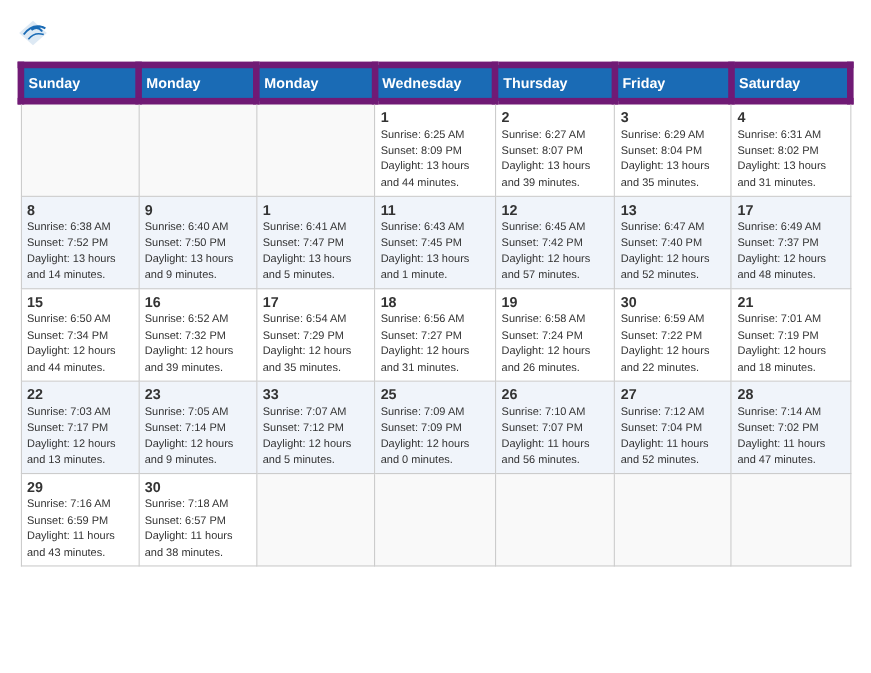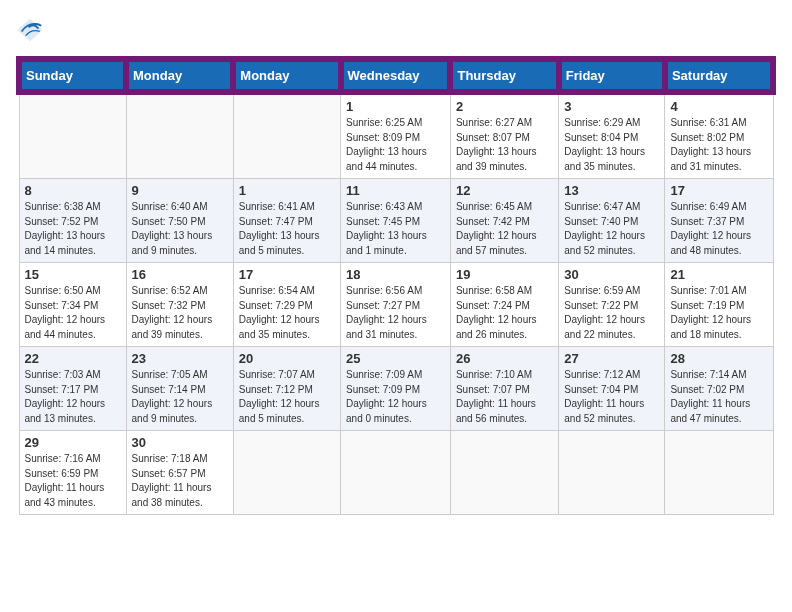--- a/index.html
+++ b/index.html
@@ -210,21 +210,21 @@
       <tr>
         <td>
           <span class="day-num">22</span>
 <div class="day-info">Sunrise: 7:03 AM<br>Sunset: 7:17 PM<br>Daylight: 12 hours and 13 minutes.</div>
         </td>
         <td>
           <span class="day-num">23</span>
 <div class="day-info">Sunrise: 7:05 AM<br>Sunset: 7:14 PM<br>Daylight: 12 hours and 9 minutes.</div>
         </td>
         <td>
-          <span class="day-num">20</span>
+          <span class="day-num">33</span>
 <div class="day-info">Sunrise: 7:07 AM<br>Sunset: 7:12 PM<br>Daylight: 12 hours and 5 minutes.</div>
         </td>
         <td>
           <span class="day-num">25</span>
 <div class="day-info">Sunrise: 7:09 AM<br>Sunset: 7:09 PM<br>Daylight: 12 hours and 0 minutes.</div>
         </td>
         <td>
           <span class="day-num">26</span>
 <div class="day-info">Sunrise: 7:10 AM<br>Sunset: 7:07 PM<br>Daylight: 11 hours and 56 minutes.</div>
         </td>

